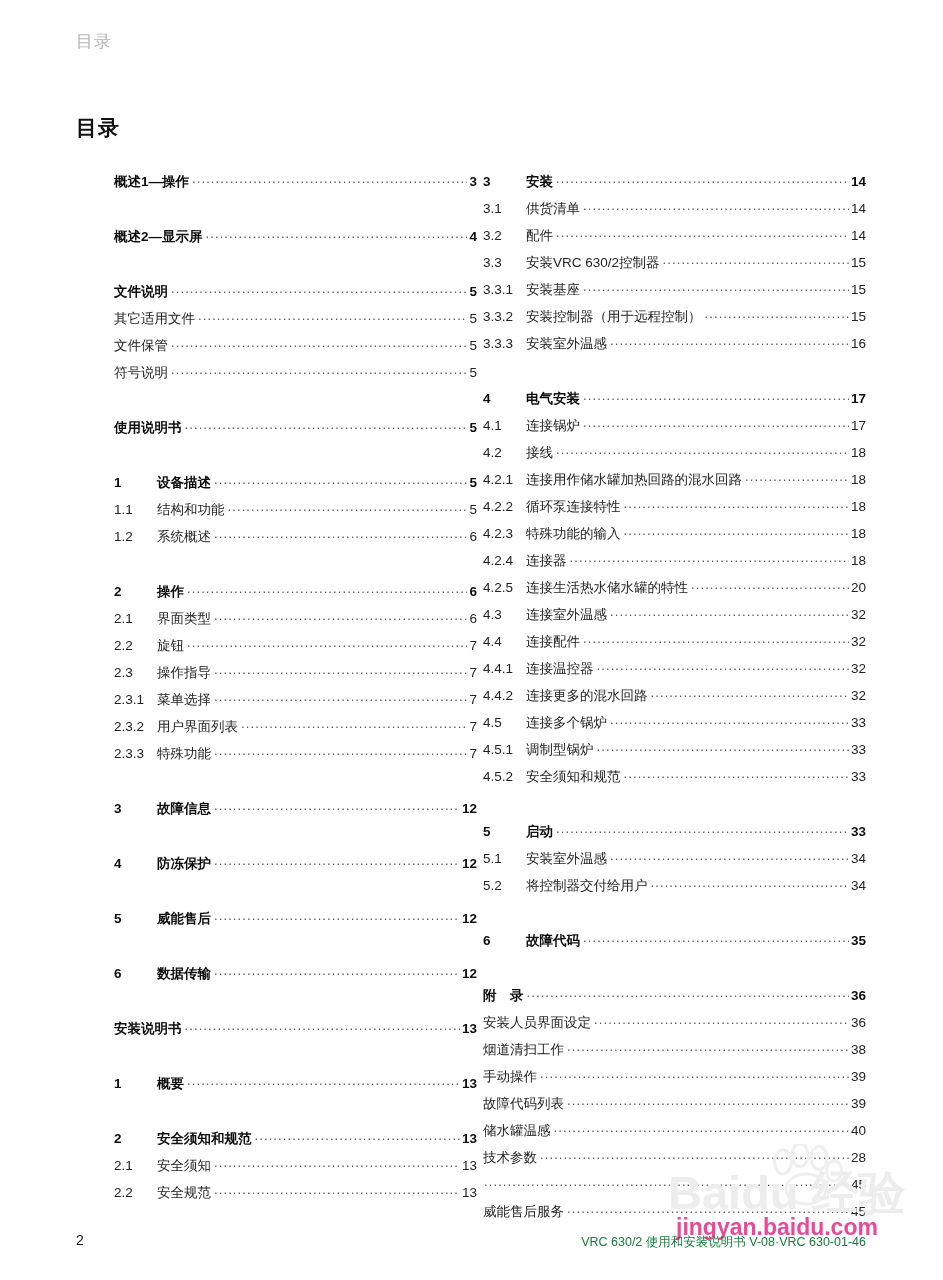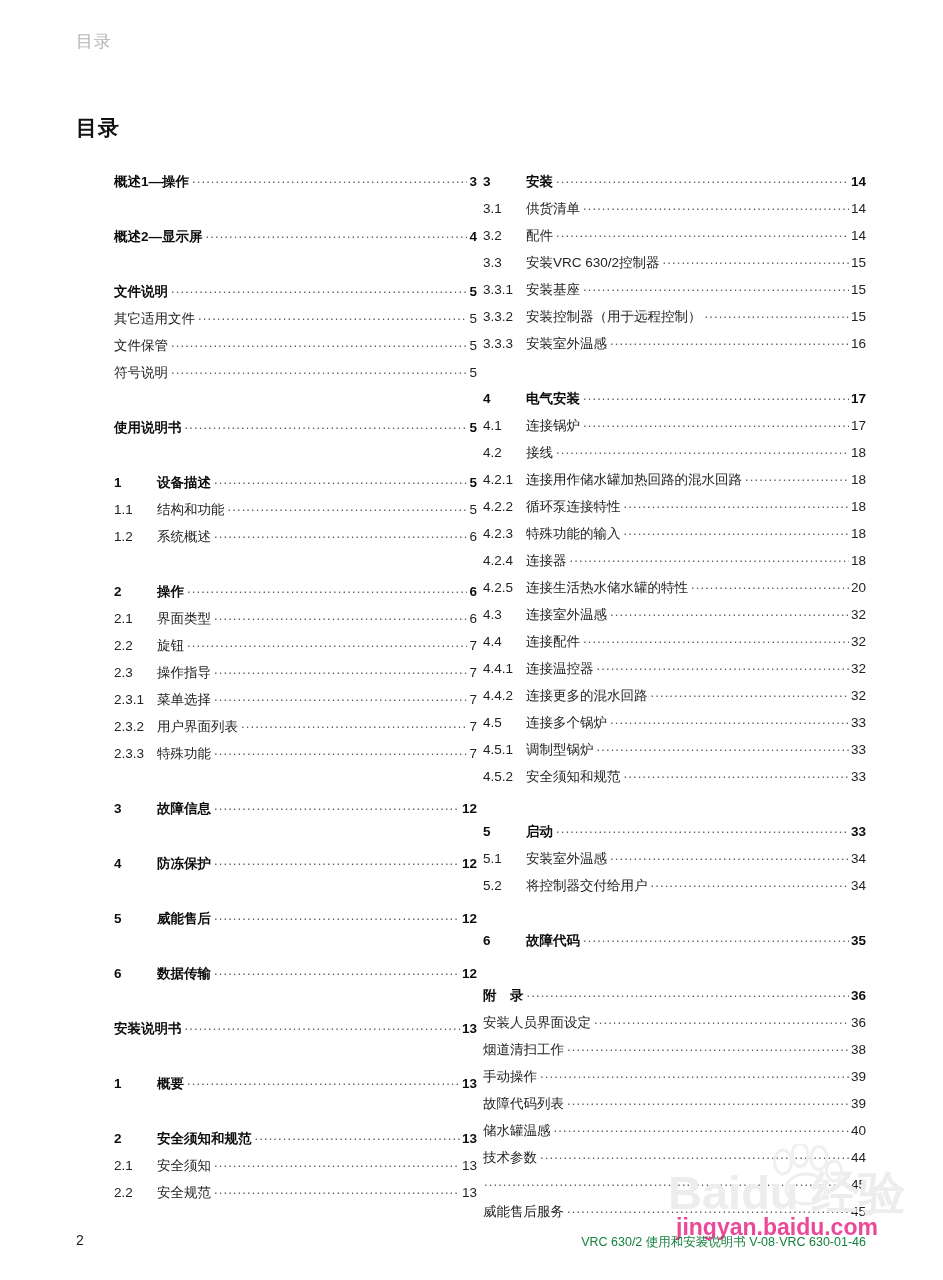--- a/index.html
+++ b/index.html
@@ -526,21 +526,21 @@
         <div class="toc-entry">
           <span class="e-num empty"></span>
           <span class="e-label">储水罐温感</span>
           <span class="e-dots">............................................................................................................................................</span>
           <span class="e-page">40</span>
         </div>
         <div class="toc-entry">
           <span class="e-num empty"></span>
           <span class="e-label">技术参数</span>
           <span class="e-dots">............................................................................................................................................</span>
-          <span class="e-page">44</span>
+          <span class="e-page">28</span>
         </div>
         <div class="toc-entry">
           <span class="e-num empty"></span>
           <span class="e-dots">............................................................................................................................................</span>
           <span class="e-page">45</span>
         </div>
         <div class="toc-entry">
           <span class="e-num empty"></span>
           <span class="e-label">威能售后服务</span>
           <span class="e-dots">............................................................................................................................................</span>

